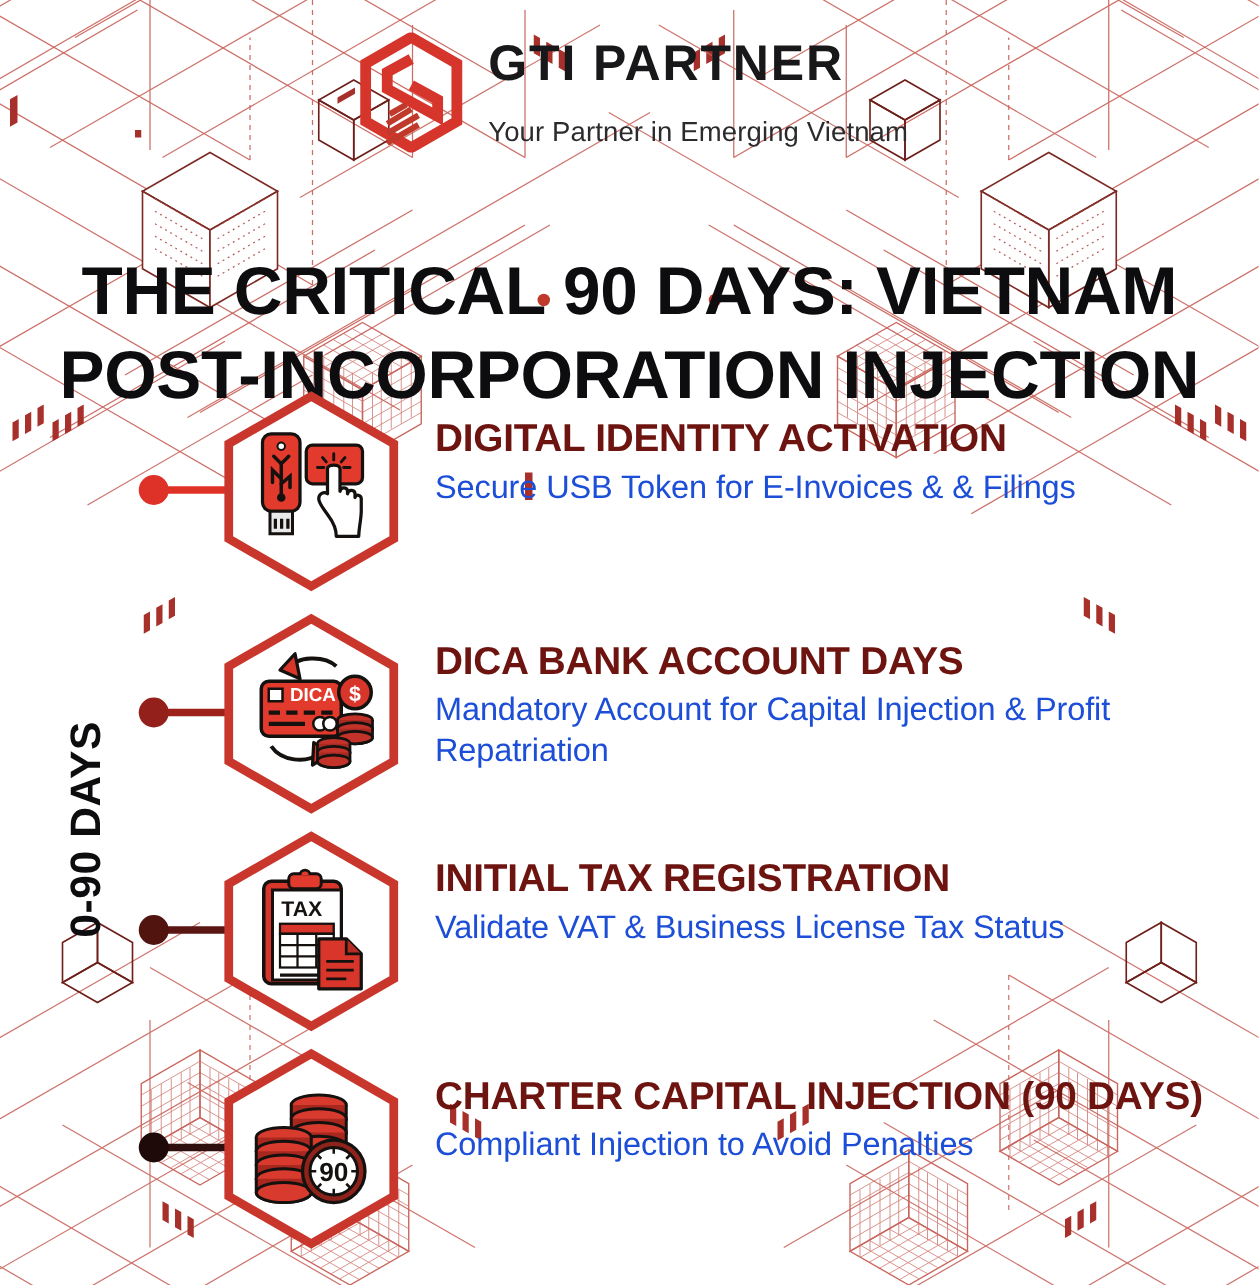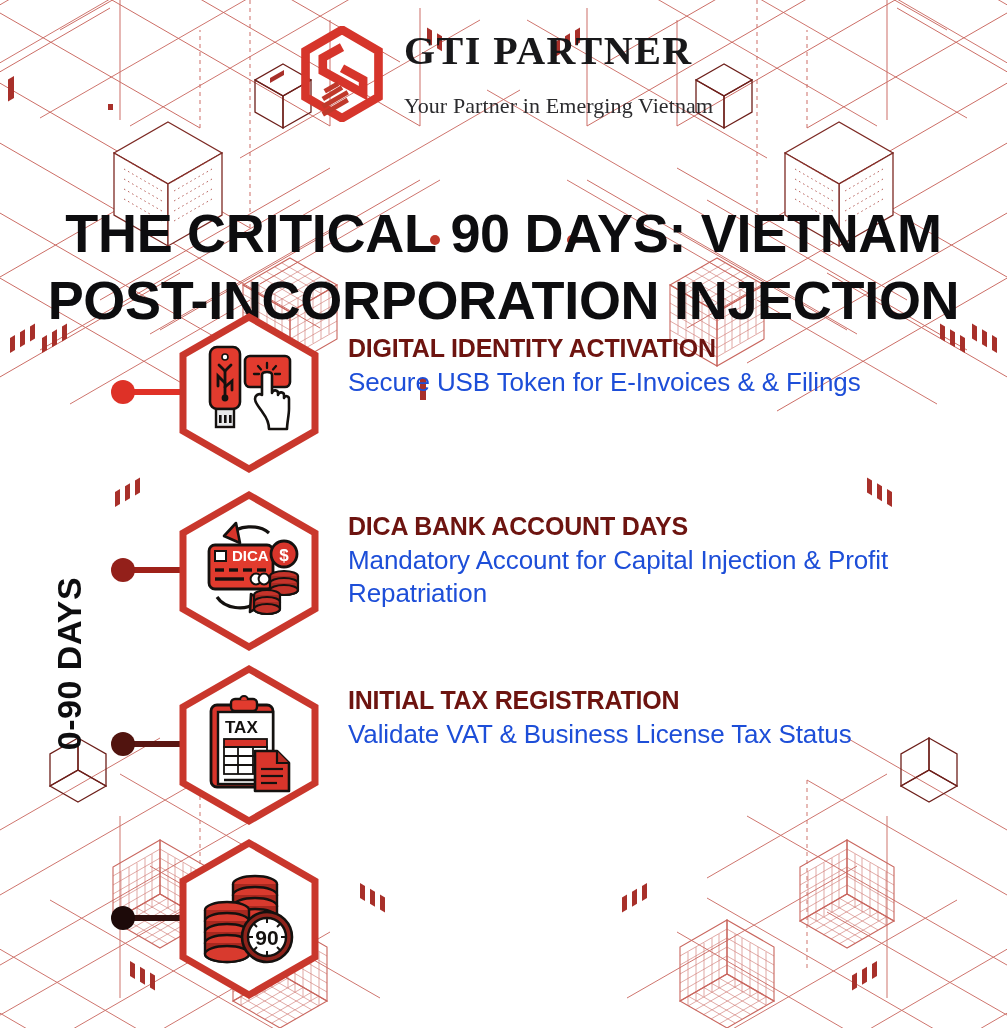--- a/index.html
+++ b/index.html
@@ -28,21 +28,20 @@
   
   .logo-block {
     position: absolute;
     top: 26px;
     left: 0;
     width: 1007px;
     display: flex;
     justify-content: center;
     align-items: center;
     gap: 14px;
-    font-family: Liberation Serif, serif;
   }
   .logo-mark { width: 96px; height: 96px; flex: 0 0 auto; }
   .logo-text-wrap { display: flex; flex-direction: column; justify-content: center; }
   .logo-name {
     font-size: 40px;
     font-weight: bold;
     letter-spacing: 1.5px;
     color: #18181a;
     line-height: 1.05;
     white-space: nowrap;
@@ -111,21 +110,21 @@
   }
   .hexbox { position: absolute; inset: 0; }
   .hex-inner {
     position: absolute;
     left: 50%; top: 50%;
     transform: translate(-50%, -50%);
     width: 104px; height: 104px;
   }
   .item-text { padding-left: 18px; padding-top: 22px; }
   .item-title {
-    font-size: 25px;
+    font-size: 31px;
     font-weight: bold;
     color: #6d1410;
     line-height: 1.12;
     letter-spacing: -0.2px;
     margin: 0 0 4px 0;
   }
   .item-sub {
     font-size: 26px;
     color: #1d4ed8;
     line-height: 1.28;
@@ -565,15 +564,19 @@
           <path d="M51,70 L56,70"></path>
             <path d="M84,70 L89,70"></path>
           <path d="M57,57 L60,60"></path>
             <path d="M83,57 L80,60"></path>
           <path d="M57,83 L60,80"></path>
             <path d="M83,83 L80,80"></path>
         </g>
         <text x="70" y="78" text-anchor="middle" font-family="Liberation Sans, sans-serif" font-size="21" font-weight="bold" fill="#14110f">90</text>
       </svg>
     </div>
+    <div class="item-text">
+      <p class="item-title">CHARTER CAPITAL INJECTION (90 DAYS)</p>
+      <p class="item-sub">Compliant Injection to Avoid Penalties</p>
+    </div>
   </div>
 
 </div>
 
 </body></html>

